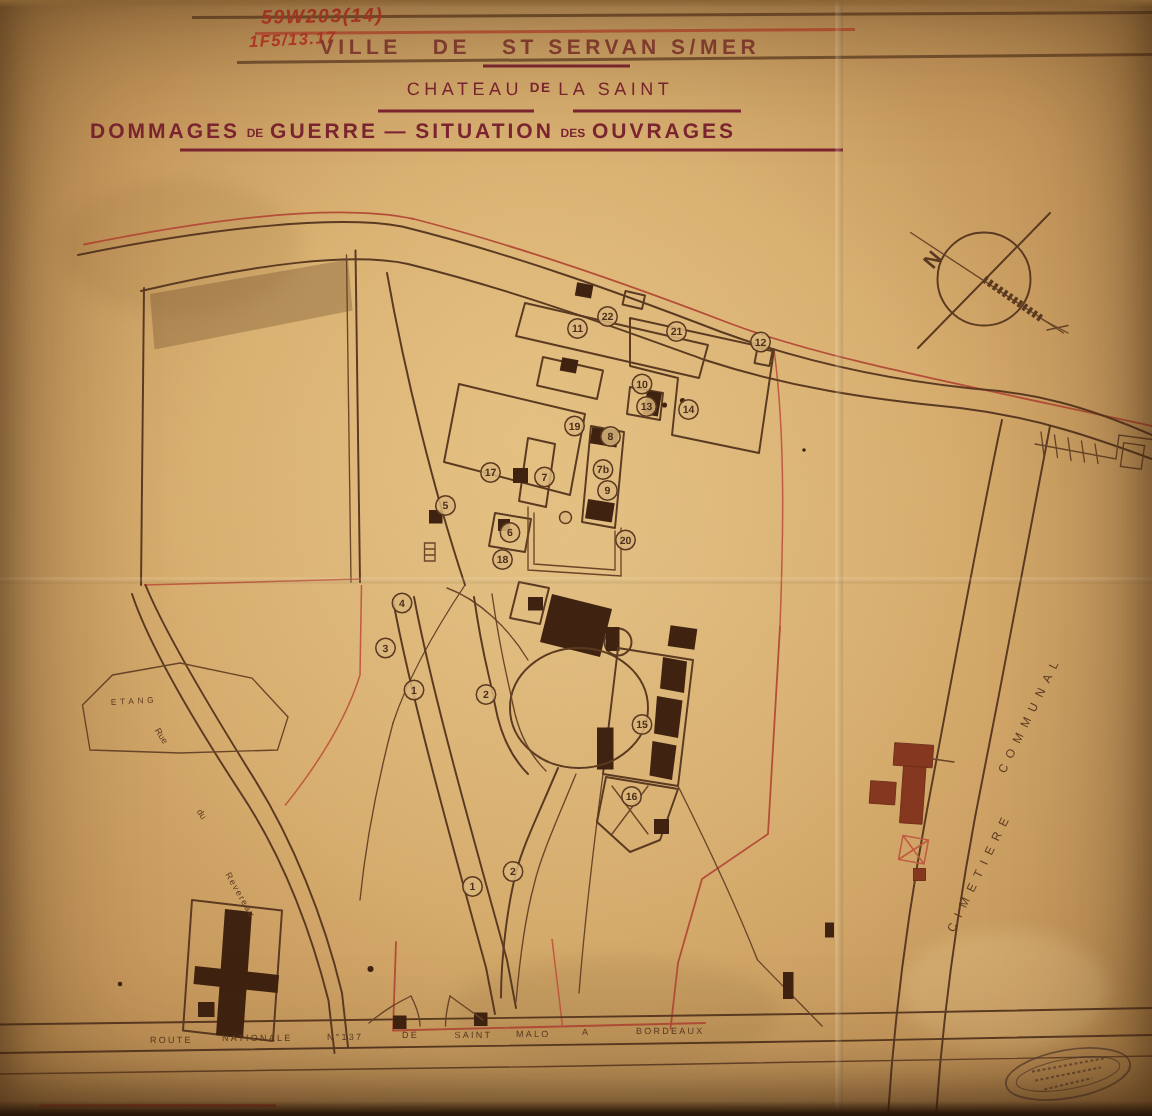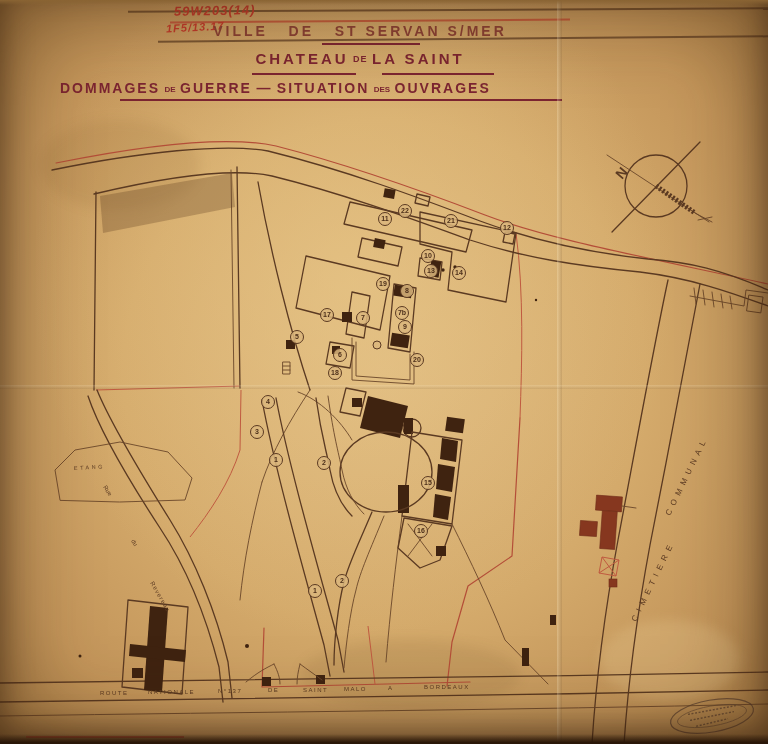--- a/index.html
+++ b/index.html
@@ -20,21 +20,21 @@
   .rule{position:absolute;height:1.5px;background:#5d3c22;opacity:.75;}
   .rule.red{background:#c04a32;opacity:.8;}
 
   .hw{position:absolute;color:#c23a2a;font-style:italic;font-weight:bold;letter-spacing:1px;}
   .ref1{left:174px;top:3px;font-size:13px;transform:rotate(-1.2deg);}
   .ref2{left:166px;top:21px;font-size:11px;transform:rotate(-3deg);}
 
   .t-city{position:absolute;left:170px;top:23px;width:380px;text-align:center;color:#8a4034;
     font-size:14px;font-weight:bold;letter-spacing:3px;white-space:pre;}
   .t-chateau{position:absolute;left:140px;top:50px;width:440px;text-align:center;color:#7c2531;white-space:nowrap;}
-  .t-chateau .big{font-size:15px;font-weight:bold;letter-spacing:3px;}
+  .t-chateau .big{font-size:12px;font-weight:normal;letter-spacing:3px;}
   .t-chateau .small{font-size:9px;font-weight:bold;letter-spacing:1px;vertical-align:2px;}
   .t-sub{position:absolute;left:60px;top:79px;width:640px;text-align:left;color:#7c2531;white-space:nowrap;}
   .t-sub .big{font-size:14px;font-weight:bold;letter-spacing:2px;}
   .t-sub .small{font-size:8px;font-weight:bold;vertical-align:1px;}
   .uline{position:absolute;height:1.5px;background:#7c2531;}
 
   .scale{position:absolute;left:28px;top:719px;color:#a5402c;font-size:9px;font-weight:bold;letter-spacing:1px;white-space:nowrap;}
   .frac{display:inline-flex;flex-direction:column;align-items:center;vertical-align:-4px;line-height:1;font-size:6.5px;margin:0 2px;}
   .frac .den{border-top:1px solid #a5402c;padding-top:1px;}
   .scale-note{font-size:7px;font-weight:normal;letter-spacing:0;}

